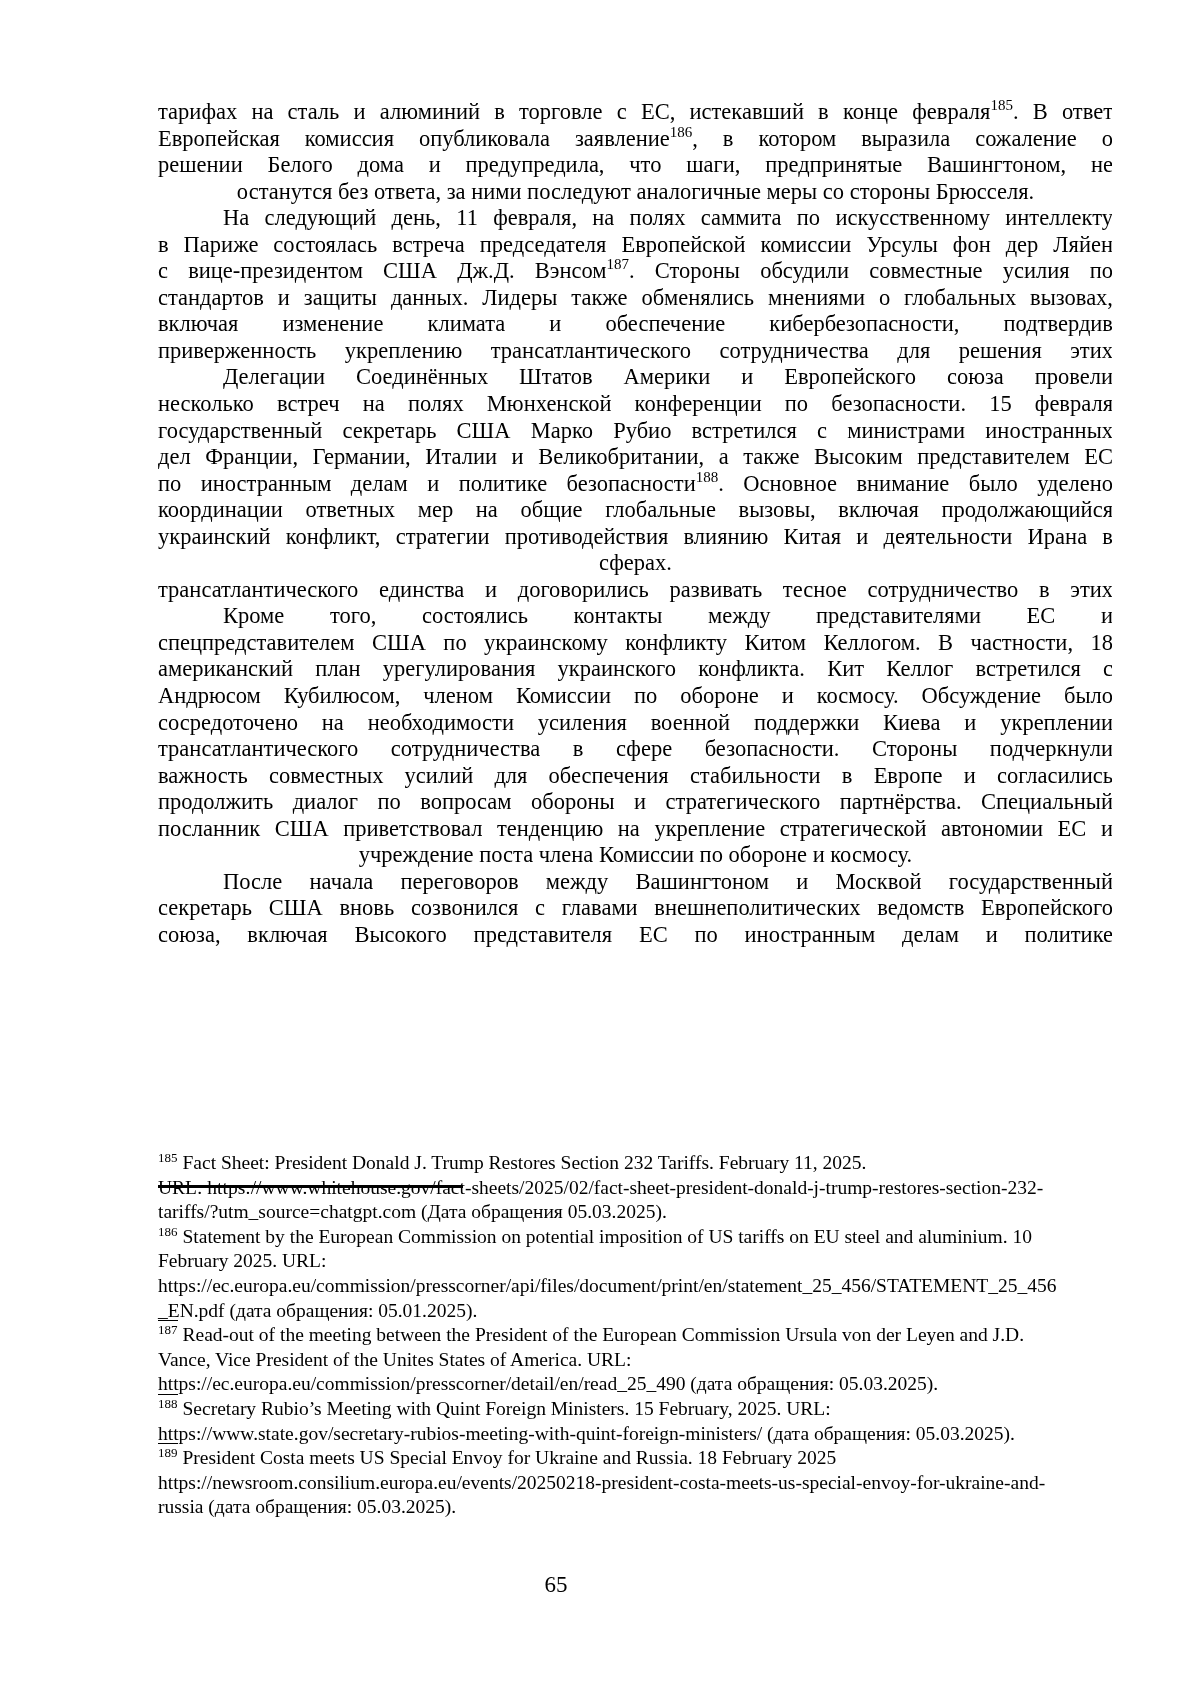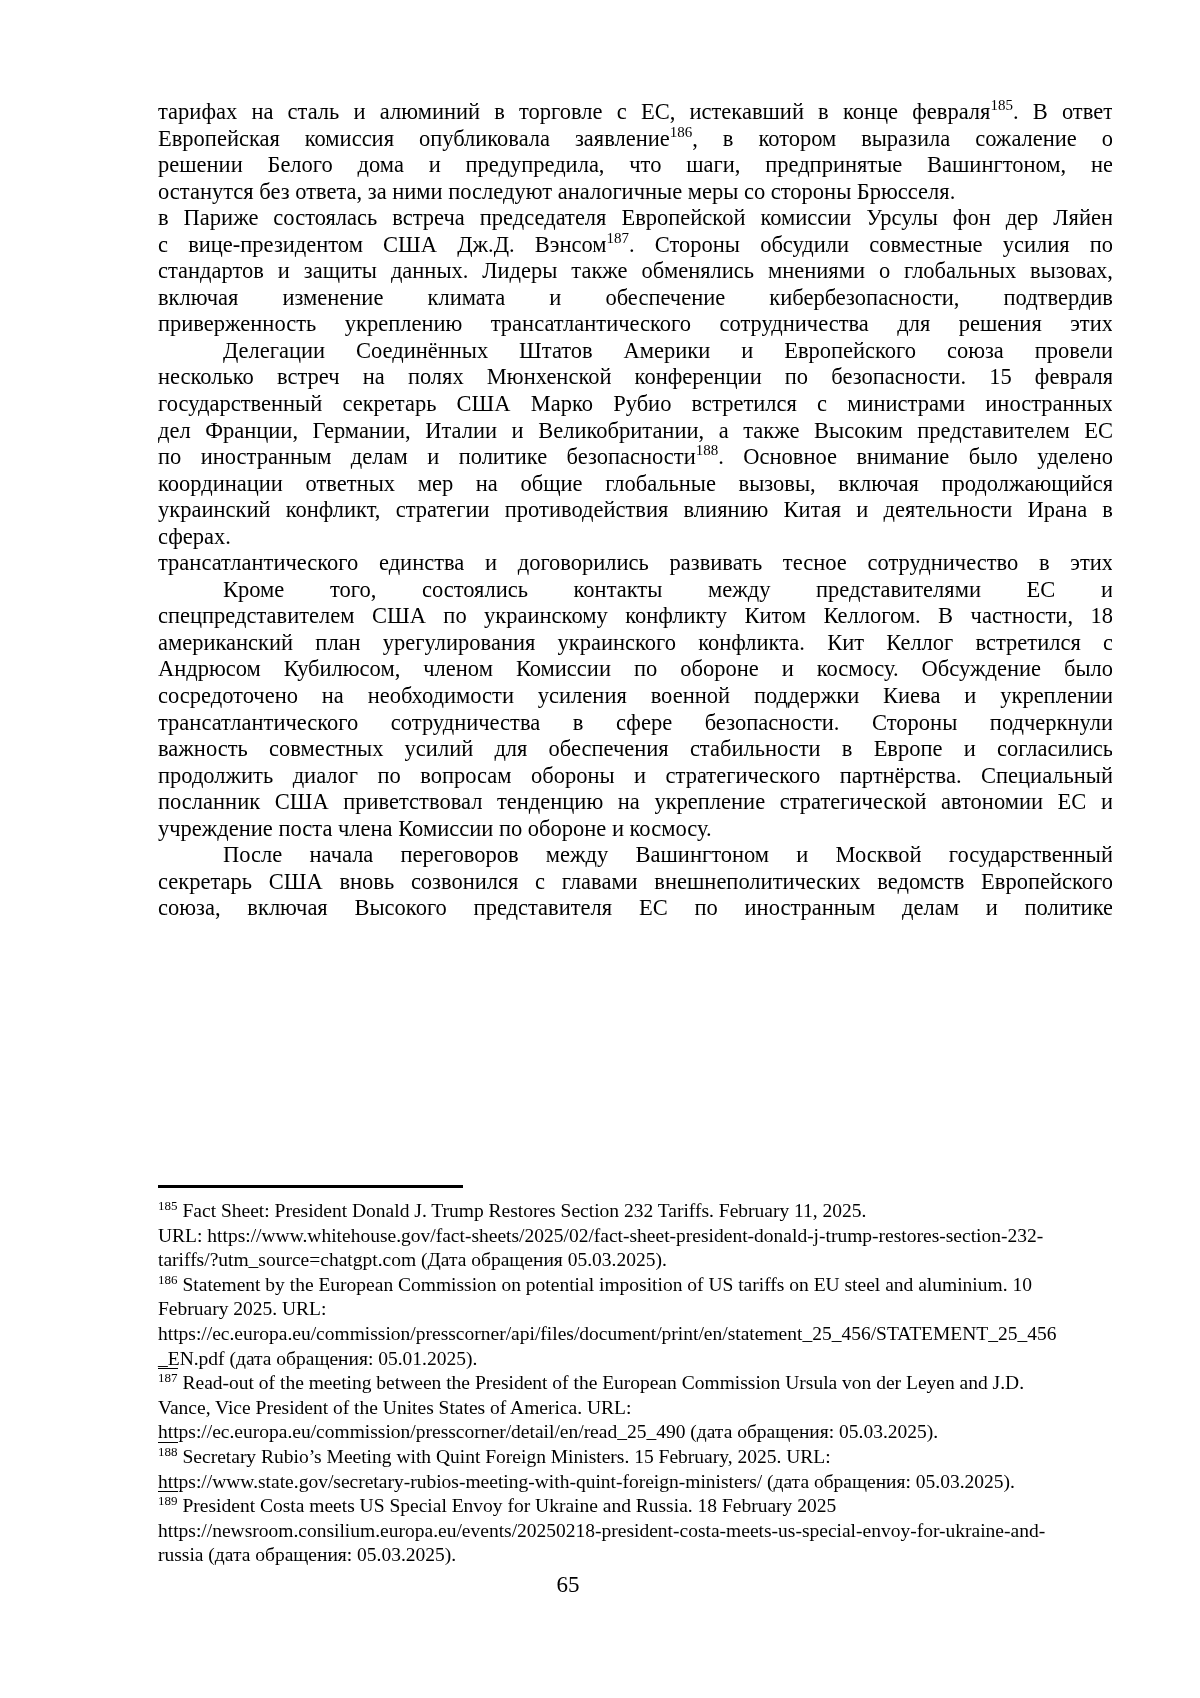--- a/index.html
+++ b/index.html
@@ -14,42 +14,42 @@
   }
   .body-text {
     position: absolute;
     left: 158px;
     top: 99px;
     width: 955px;
     font-size: 22.5px;
     line-height: 26.55px;
     text-align: left;
   }
-  .line { text-align: left; white-space: normal; }
+  .line { text-align: center; white-space: normal; }
   .line.just { text-align: justify; text-align-last: justify; }
   .line.indent { padding-left: 65px; }
   sup.fnref {
     font-size: 15px;
     line-height: 0;
     position: relative;
     vertical-align: baseline;
     top: -9px;
   }
   .footnote-sep {
     position: absolute;
     left: 158px;
     top: 1185px;
     width: 305px;
     height: 0;
     border-top: 3px solid #000000;
   }
   .footnotes {
     position: absolute;
     left: 158px;
-    top: 1199px;
+    top: 1151px;
     width: 990px;
     font-size: 19.5px;
     line-height: 24.6px;
     text-align: left;
   }
   .fn-line { text-align: left; }
   sup.fnmark {
     font-size: 13px;
     line-height: 0;
     position: relative;
@@ -61,32 +61,32 @@
     border-top: 1.5px solid #000000;
     padding-top: 1px;
   }
   .page-number {
     position: absolute;
     left: 0;
     top: 1572px;
     width: 100%;
     text-align: center;
     font-size: 23px;
-    margin-left: 12px;
   }
 </style>
 </head>
 <body>
 
 <div class="page">
   <div class="body-text">
       <div class="line just">тарифах на сталь и алюминий в торговле с ЕС, истекавший в конце февраля<sup class="fnref">185</sup>. В ответ</div>
       <div class="line just">Европейская комиссия опубликовала заявление<sup class="fnref">186</sup>, в котором выразила сожаление о</div>
       <div class="line just">решении Белого дома и предупредила, что шаги, предпринятые Вашингтоном, не</div>
       <div class="line">останутся без ответа, за ними последуют аналогичные меры со стороны Брюсселя.</div>
+      <div class="line just indent">На следующий день, 11 февраля, на полях саммита по искусственному интеллекту</div>
       <div class="line just">в Париже состоялась встреча председателя Европейской комиссии Урсулы фон дер Ляйен</div>
       <div class="line just">с вице-президентом США Дж.Д. Вэнсом<sup class="fnref">187</sup>. Стороны обсудили совместные усилия по</div>
       <div class="line just">стандартов и защиты данных. Лидеры также обменялись мнениями о глобальных вызовах,</div>
       <div class="line just">включая изменение климата и обеспечение кибербезопасности, подтвердив</div>
       <div class="line just">приверженность укреплению трансатлантического сотрудничества для решения этих</div>
       <div class="line just indent">Делегации Соединённых Штатов Америки и Европейского союза провели</div>
       <div class="line just">несколько встреч на полях Мюнхенской конференции по безопасности. 15 февраля</div>
       <div class="line just">государственный секретарь США Марко Рубио встретился с министрами иностранных</div>
       <div class="line just">дел Франции, Германии, Италии и Великобритании, а также Высоким представителем ЕС</div>
       <div class="line just">по иностранным делам и политике безопасности<sup class="fnref">188</sup>. Основное внимание было уделено</div>

